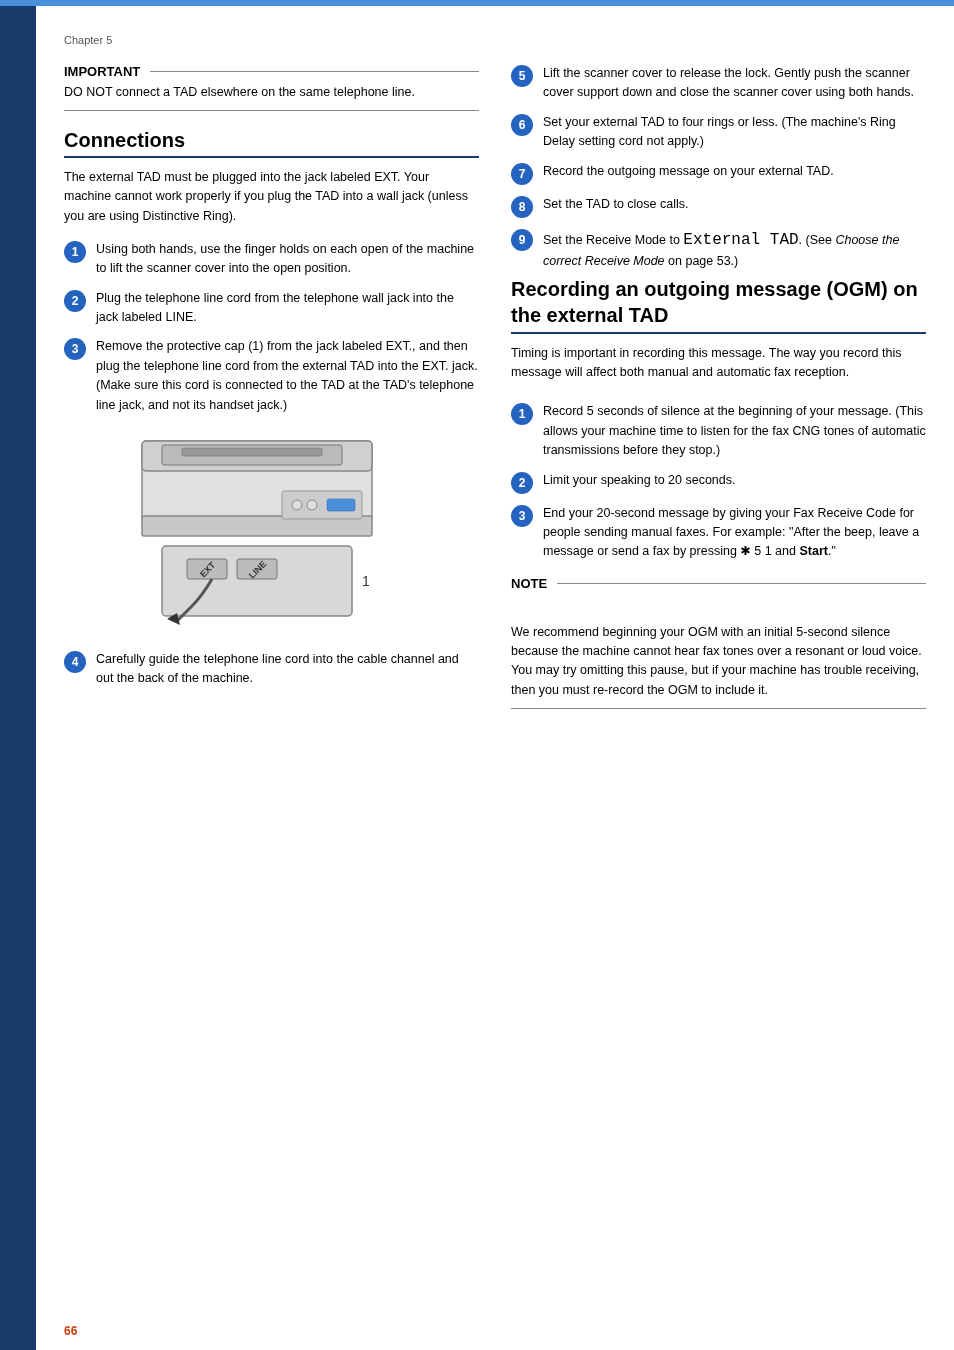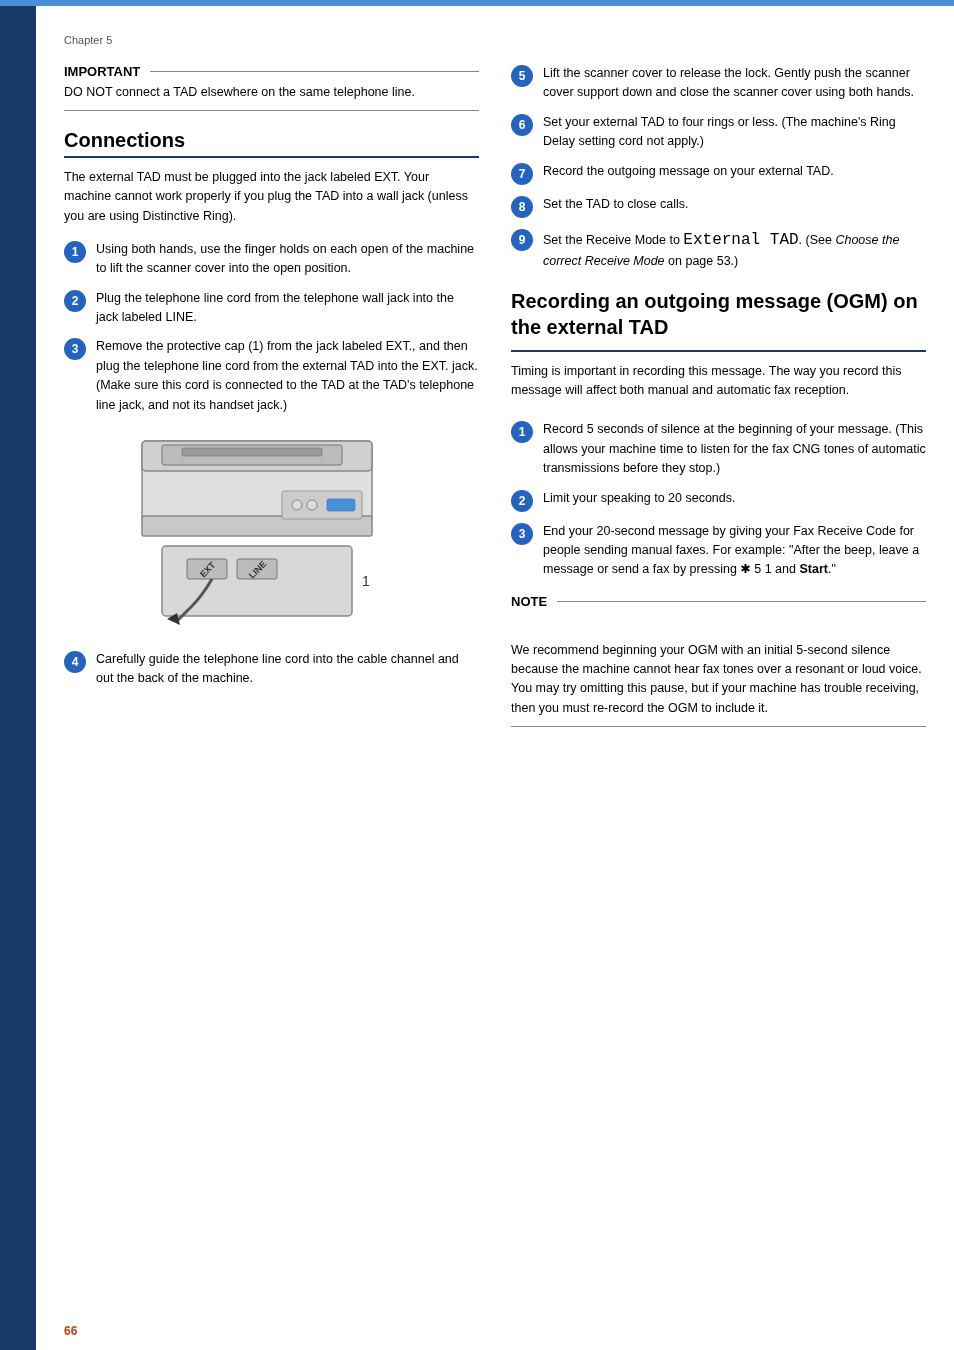--- a/index.html
+++ b/index.html
@@ -140,23 +140,23 @@
     
     .diagram-svg {
       width: 280px;
       height: 200px;
     }
 
     .recording-section-title {
       font-size: 20px;
       font-weight: bold;
       margin-bottom: 4px;
-      padding-bottom: 10px;
+      padding-bottom: 4px;
       border-bottom: 2px solid #1a3a6b;
-      margin-top: 16px;
+      margin-top: 4px;
       line-height: 1.3;
     }
 
     .recording-intro {
       font-size: 12.5px;
       line-height: 1.55;
       margin: 10px 0 20px 0;
     }
 
     .note-box {

